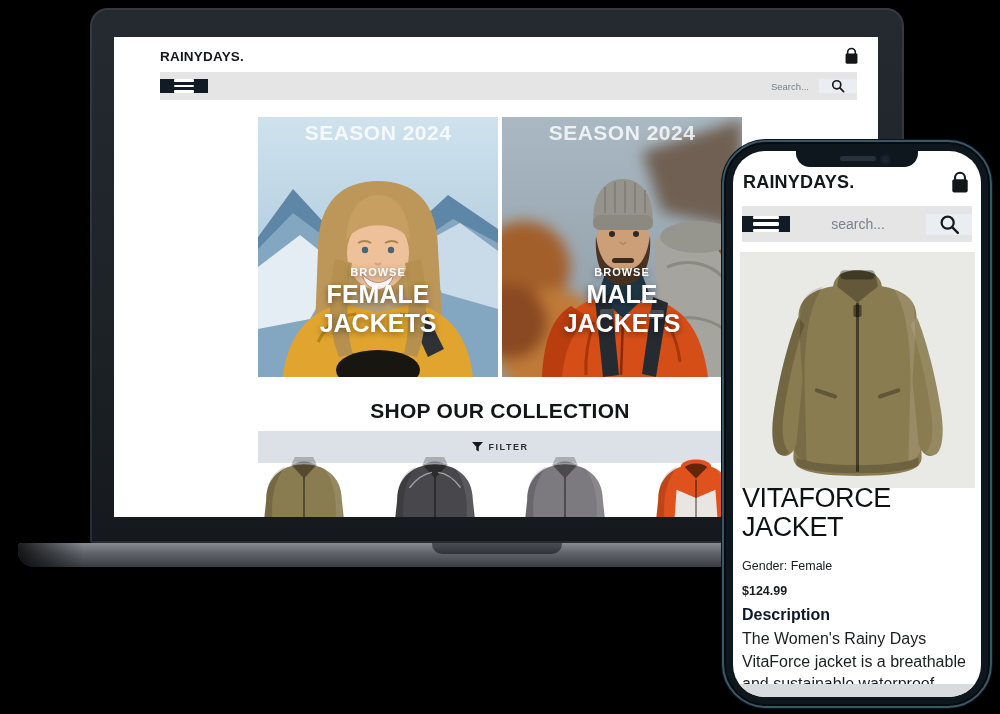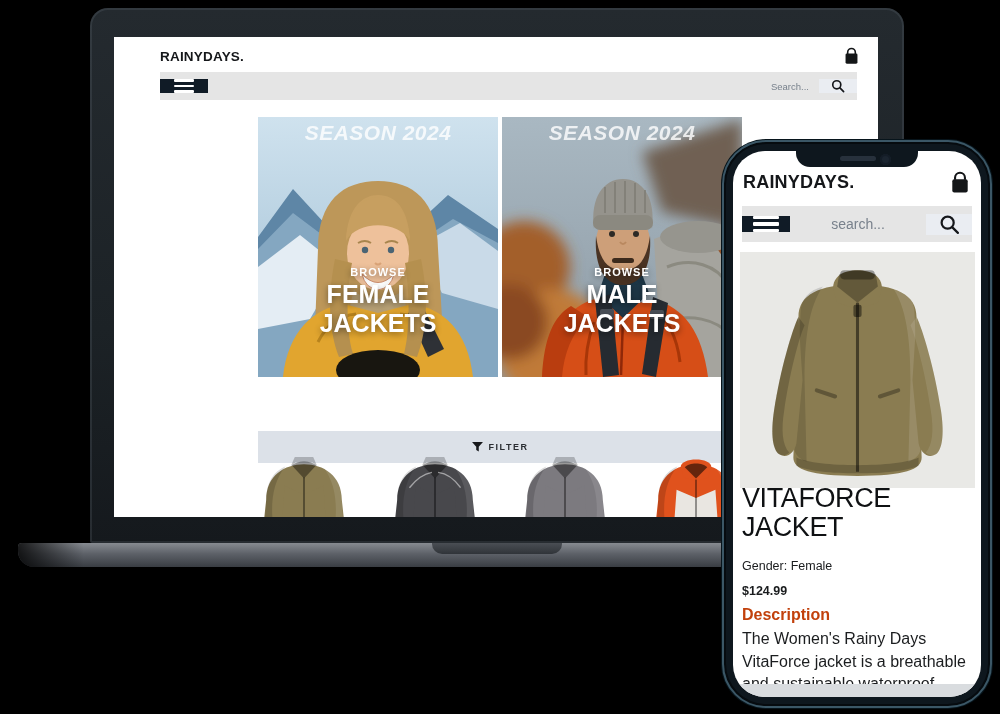--- a/index.html
+++ b/index.html
@@ -51,21 +51,21 @@
   .lp-nav .hamburger { width:20px; }
   .lp-nav .hamburger span { height:2.5px; }
   .lp-nav .search-input { font-size:9.5px; text-align:right; padding-right:10px; }
   .lp-nav .search-seg { width:38px; }
 
   .hero-row { position:absolute; left:144px; top:80px; width:484px; height:260px; display:flex; gap:4px; }
   .hero-tile { position:relative; width:240px; height:260px; overflow:hidden; cursor:pointer; }
   .hero-tile svg.scene { position:absolute; inset:0; }
   .season-label {
     position:absolute; top:4px; left:0; right:0; text-align:center;
-    font-size:21px; font-weight:700; color:rgba(255,255,255,.8); letter-spacing:.5px;font-style:italic;
+    font-size:21px; font-weight:700; color:rgba(255,255,255,.8); letter-spacing:.5px;
   }
   .browse-block { position:absolute; top:149px; left:0; right:0; text-align:center; color:#fff; text-shadow:0 2px 6px rgba(0,0,0,.45); }
   .browse-label { font-size:11px; font-weight:700; letter-spacing:1px; }
   .browse-title { font-size:25px; font-weight:800; line-height:1.16; white-space:pre-line; margin-top:2px; }
 
   .collection-heading {
     position:absolute; left:144px; top:362px; width:484px; text-align:center;
     font-size:21px; font-weight:800; color:#131517; letter-spacing:.3px;
   }
   .filter-bar {
@@ -103,21 +103,21 @@
   .ph-nav .menu-btn { width:48px; }
   .ph-nav .hamburger { width:26px; }
   .ph-nav .hamburger span { height:3.5px; }
   .ph-nav .search-input { font-size:14px; text-align:center; }
   .ph-nav .search-seg { width:46px; }
 
   .ph-image-card { position:absolute; left:7px; top:101px; width:235px; height:236px; background:#e9e9e6; display:flex; align-items:center; justify-content:center; }
   .ph-product-title { position:absolute; left:9px; top:333px; width:215px; font-size:27px; font-weight:400; line-height:1.09; letter-spacing:-.4px; color:#0f1113; }
   .ph-gender { position:absolute; left:9px; top:408px; font-size:12.5px; color:#1a1c1e; }
   .ph-price { position:absolute; left:9px; top:433px; font-size:12.5px; color:#1a1c1e;font-weight:bold; }
-  .ph-desc-heading { position:absolute; left:9px; top:455px; font-size:16px; font-weight:800; color:#c2410c; }
+  .ph-desc-heading { position:absolute; left:9px; top:455px; font-size:16px; font-weight:800; color:#0f172a; }
   .ph-desc { position:absolute; left:9px; top:477px; width:233px; font-size:16px; line-height:1.42; color:#1b1d1f; }
   .ph-footer-strip { position:absolute; left:0; bottom:0; width:100%; height:13px; background:#d9dcdf; }
 
   .icon { display:inline-flex; }
 </style>
 </head>
 <body>
 
 <div class="stage">
 
@@ -245,20 +245,21 @@
           </svg>
           <div class="season-label">SEASON 2024</div>
           <div class="browse-block">
             <div class="browse-label">BROWSE</div>
             <div class="browse-title">MALE
 JACKETS</div>
           </div>
         </div>
       </div>
 
+      <div class="collection-heading">SHOP OUR COLLECTION</div>
       <button class="filter-bar">
         <span class="icon">
           <svg width="11" height="10" viewBox="0 0 12 11">
             <path d="M0,0 H12 L7.4,5.3 V10.4 L4.6,8.7 V5.3 Z" fill="#17191c"></path>
           </svg>
         </span>
         <span class="filter-label">FILTER</span>
       </button>
 
       <div class="products-row">

